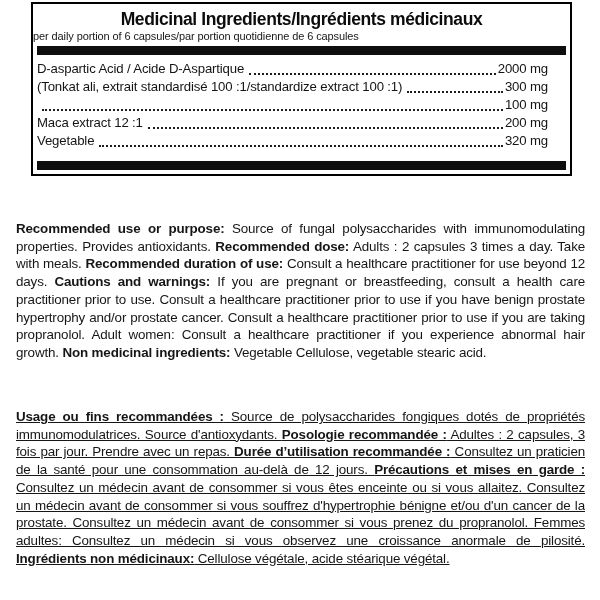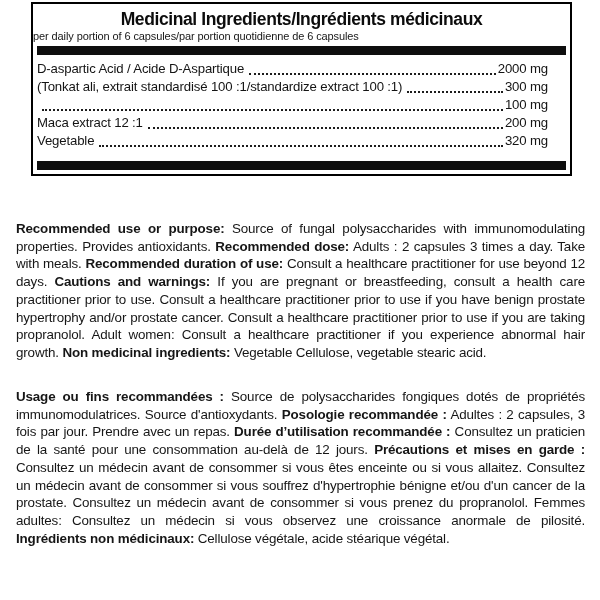--- a/index.html
+++ b/index.html
@@ -36,21 +36,21 @@
     margin: 0 2px 3.5px 5px;
   }
 
   
   .para {
     position: absolute; left: 16px; width: 569px; margin: 0;
     font-size: 13.4px; line-height: 17.7px; letter-spacing: -0.15px;
     text-align: justify; color: #161616;
   }
   .para-en { top: 220px; }
-  .para-fr { top: 388px; }
+  .para-fr { top: 408px; text-decoration: underline; }
   .para span.run-bold { font-weight: bold; }
 </style>
 </head>
 <body>
 
 <div class="page">
 
   <div class="panel">
     <div class="panel-title">Medicinal Ingredients/Ingrédients médicinaux</div>
     <div class="panel-subtitle">per daily portion of 6 capsules/par portion quotidienne de 6 capsules</div>

